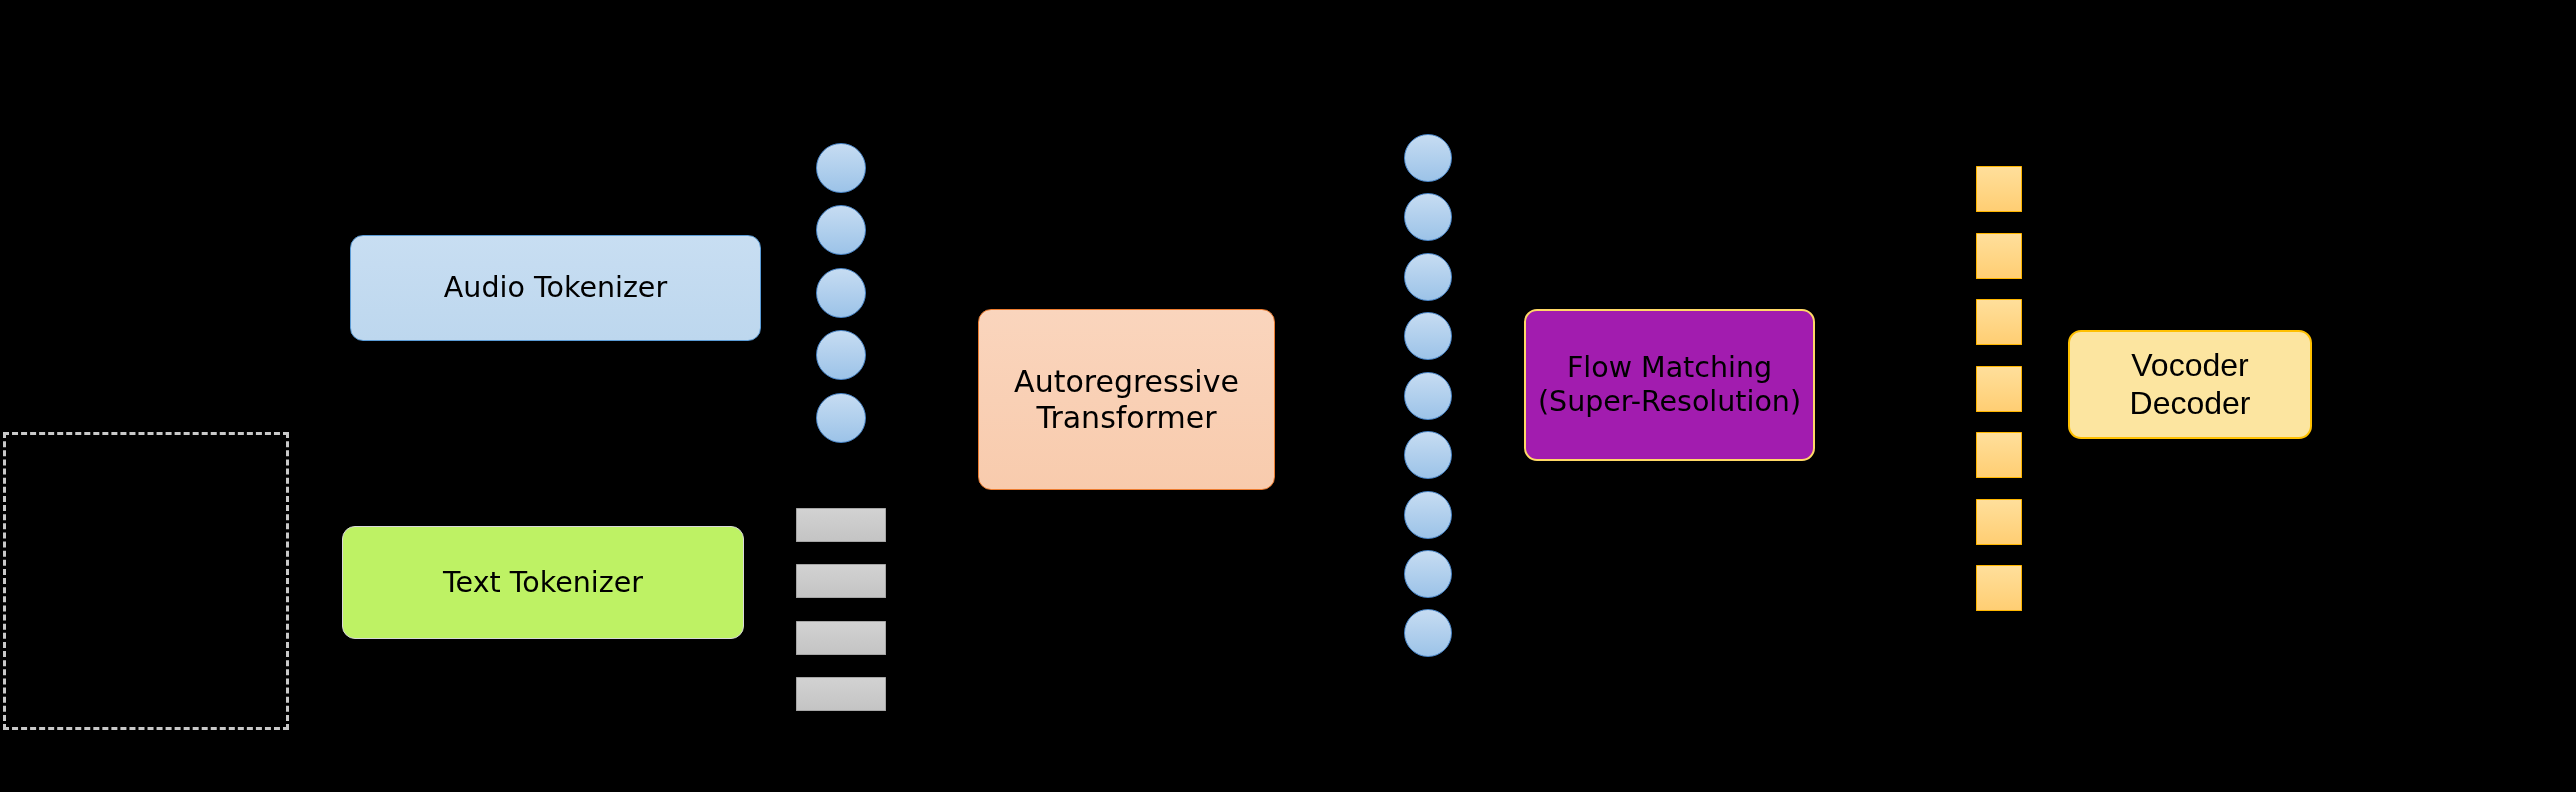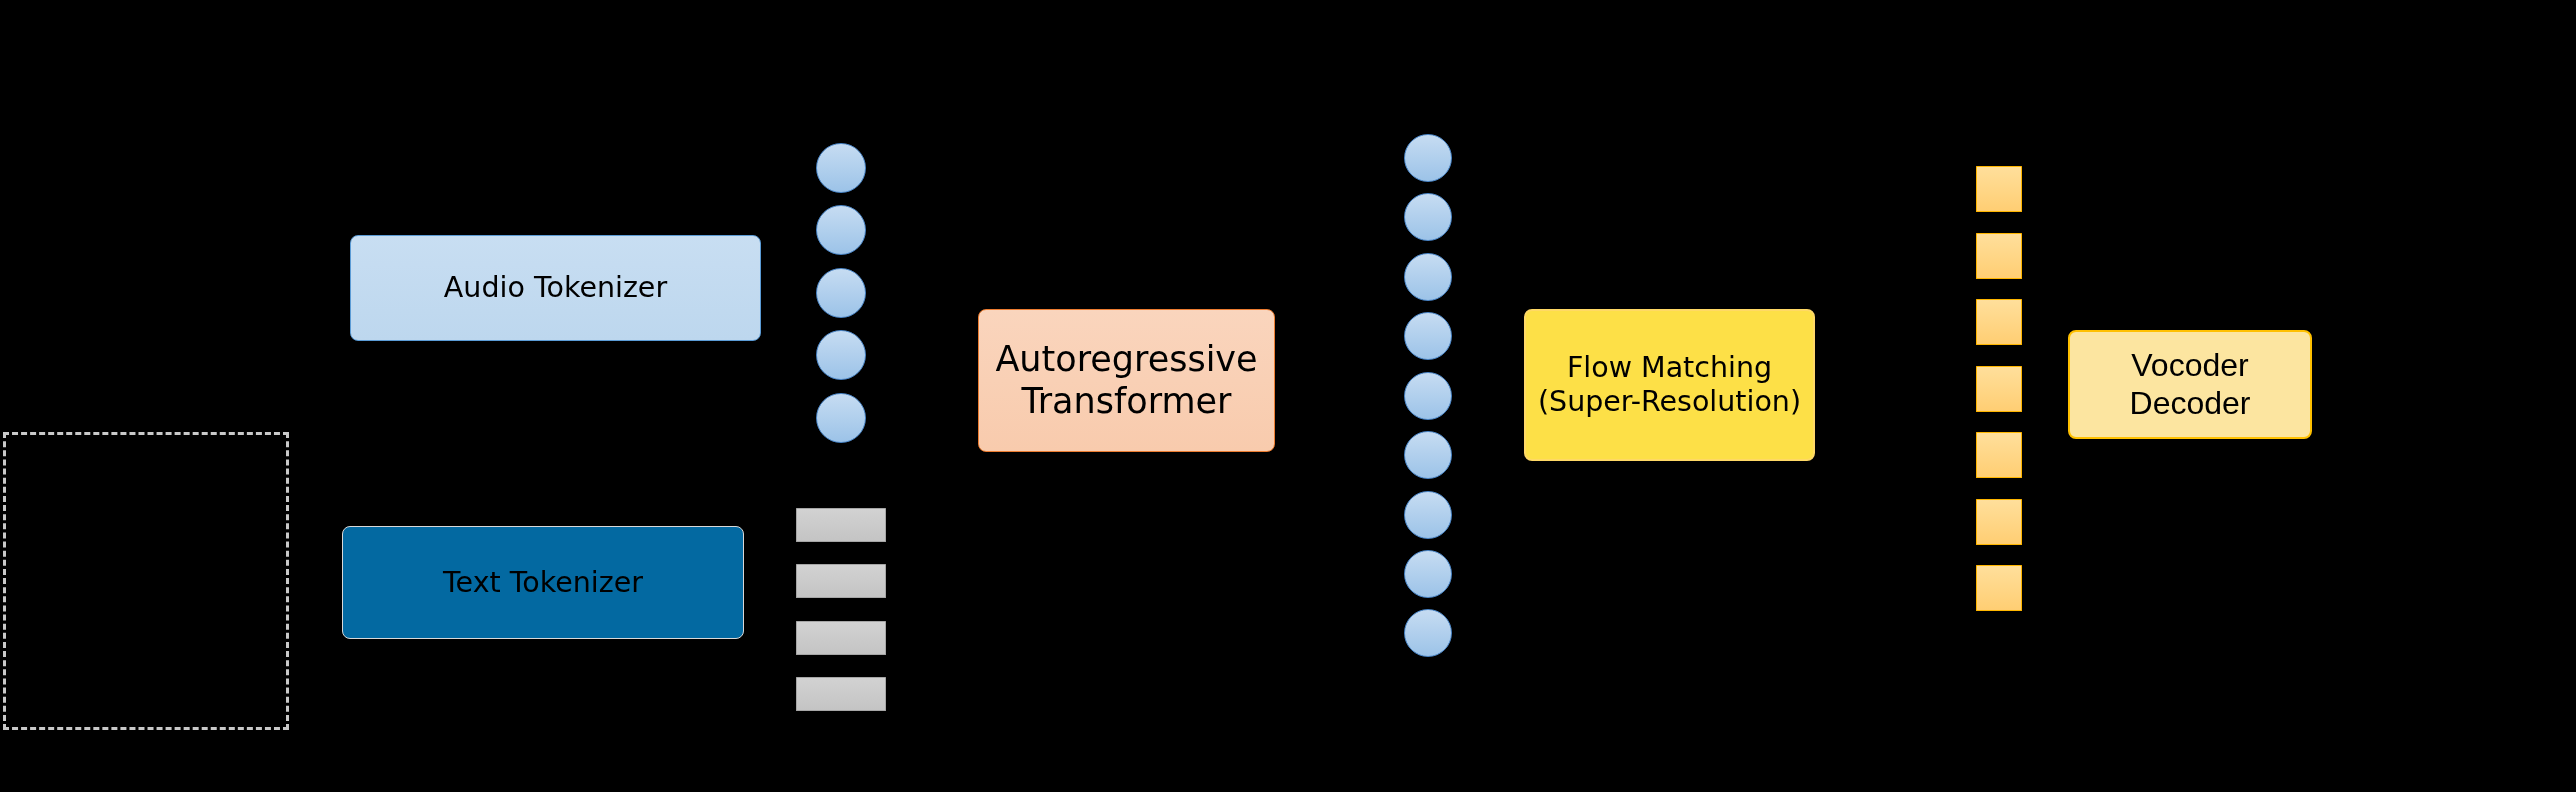--- a/index.html
+++ b/index.html
@@ -17,55 +17,55 @@
   }
 
   
   .box {
     position: absolute;
     box-sizing: border-box;
     display: flex;
     align-items: center;
     justify-content: center;
     text-align: center;
-    border-radius: 8px;
+    border-radius: 13px;
     color: #000000;
     line-height: 1.18;
     white-space: pre-line;
     padding: 1.2px 4.8px;
   }
 
   .box-audio-tokenizer {
     left: 350px;  top: 235px;
     width: 411px; height: 106px;
     background: linear-gradient(180deg, #c8def2 0%, #bdd7ee 100%);
     border: 1.2px solid #5b9bd5;
     font-size: 28.5px;
   }
 
   .box-text-tokenizer {
     left: 342px;  top: 526px;
     width: 402px; height: 113px;
-    background: #0369a1;
+    background: #bef264;
     border: 0.6px solid #d9d9d9;
     font-size: 28.5px;
   }
 
   .box-ar-transformer {
     left: 978px; top: 309px;
-    width: 297px; height: 143px;
+    width: 297px; height: 181px;
     background: linear-gradient(180deg, #fad5bd 0%, #f8cbad 100%);
     border: 1.8px solid #ed7d31;
-    font-size: 35px;
+    font-size: 30px;
   }
 
   .box-flow-matching {
     left: 1524px; top: 309px;
     width: 291px; height: 152px;
-    background: #fde047;
+    background: #a21caf;
     border: 2.4px solid #ffd966;
     font-size: 28.5px;
   }
 
   .box-vocoder-decoder {
     left: 2068px; top: 330px;
     width: 244px; height: 109px;
     background: #fce5a0;
     border: 2.4px solid #ffc000;
     font-size: 32px;

